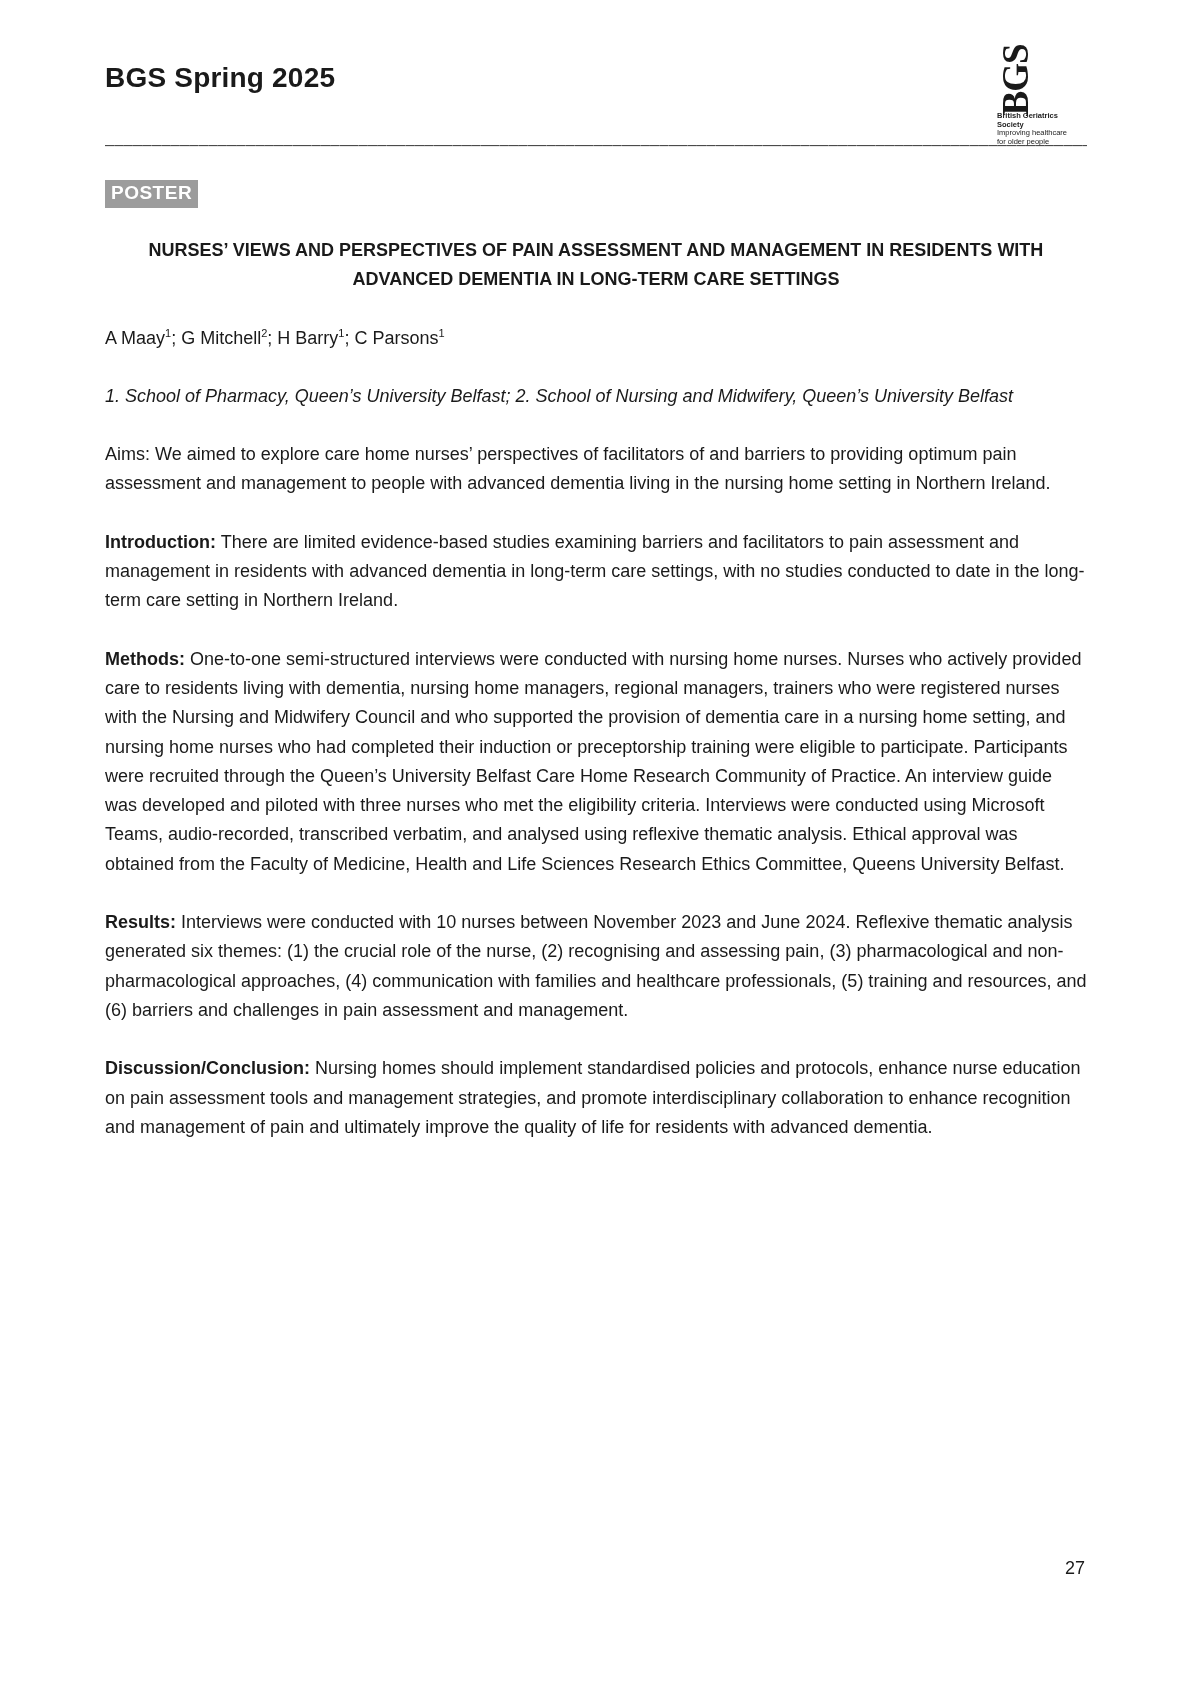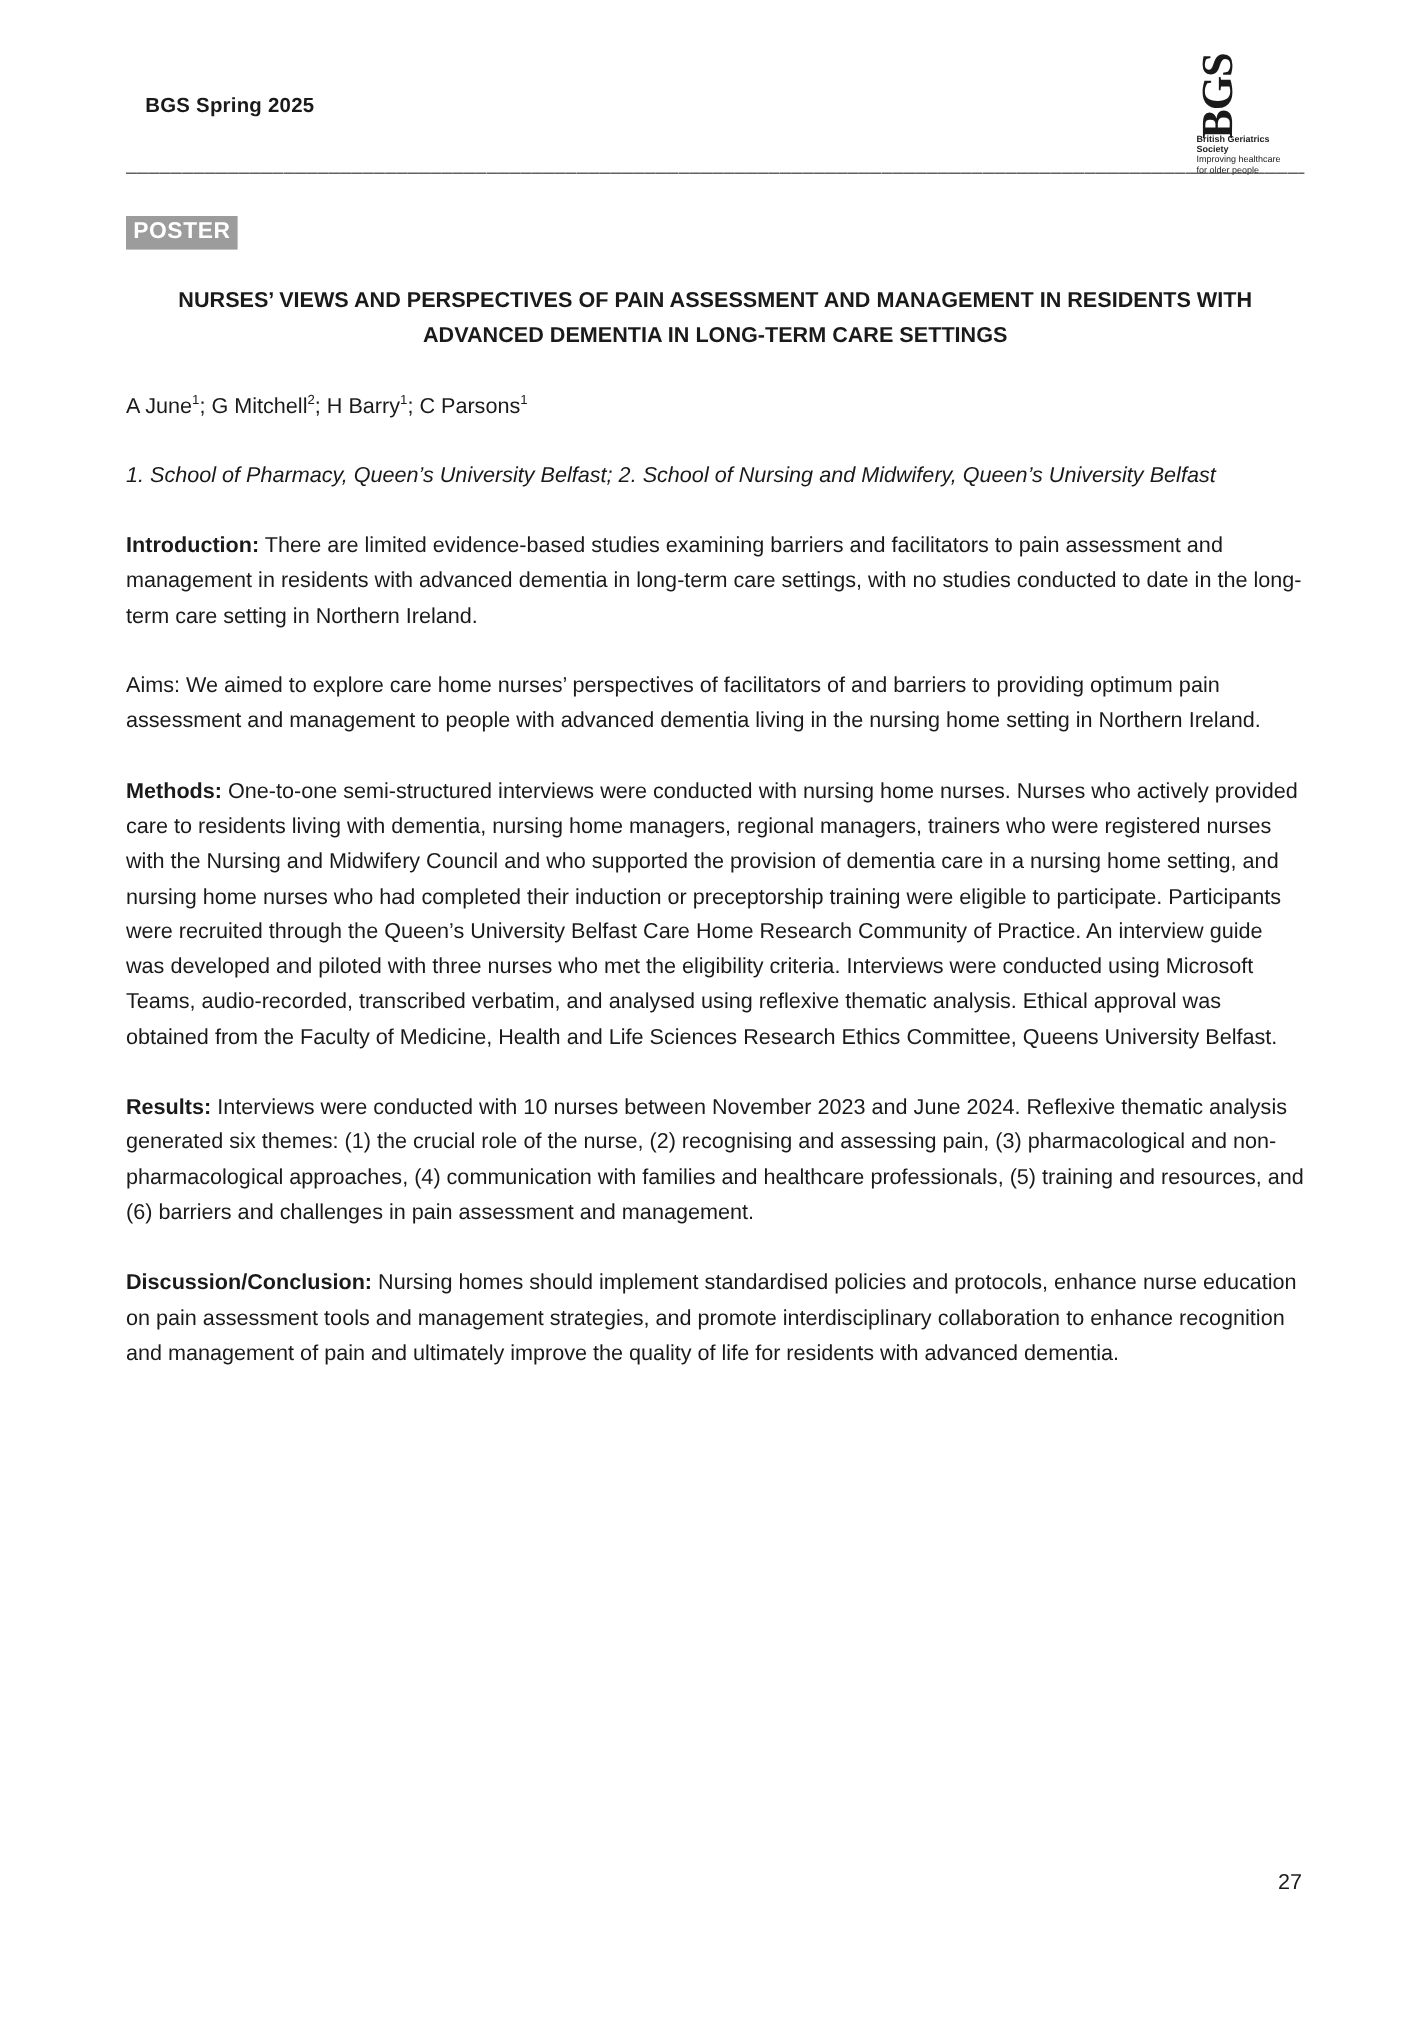--- a/index.html
+++ b/index.html
@@ -13,21 +13,21 @@
     position:relative;
     width:1190px;height:1684px;
     background:#ffffff;
     color:var(--text-color);
     font-family:"Liberation Sans",sans-serif;
     overflow:hidden;
   }
   
   .doc-header-title{
     position:absolute;left:105px;top:62px;
-    margin:16px;font-size:17px;font-weight:700;letter-spacing:0.2px;
+    margin:0;font-size:28px;font-weight:700;letter-spacing:0.2px;
   }
   .logo{position:absolute;left:993px;top:48px;width:78px;}
   .logo-mark-wrap{width:36px;height:64px;position:relative;margin-left:4px;}
   .logo-mark{
     position:absolute;left:50%;top:50%;
     transform:translate(-50%,-50%) rotate(-90deg);
     font-family:"Liberation Serif",serif;
     font-size:37px;font-weight:600;letter-spacing:-1px;
     white-space:nowrap;
   }
@@ -77,25 +77,25 @@
       <div class="t3">for older people</div>
     </div>
   </div>
 
   <div class="divider">______________________________________________________________________________________________________________</div>
 
   <div class="badge">POSTER</div>
 
   <main class="content">
     <h2 class="abstract-title">NURSES’ VIEWS AND PERSPECTIVES OF PAIN ASSESSMENT AND MANAGEMENT IN RESIDENTS WITH ADVANCED DEMENTIA IN LONG-TERM CARE SETTINGS</h2>
-    <p class="authors"><span>A June</span><sup>1</sup><span>; </span><span>G Mitchell</span><sup>2</sup><span>; </span><span>H Barry</span><sup>1</sup><span>; </span><span>C Parsons</span><sup>1</sup></p>
+    <p class="authors"><span>A Maay</span><sup>1</sup><span>; </span><span>G Mitchell</span><sup>2</sup><span>; </span><span>H Barry</span><sup>1</sup><span>; </span><span>C Parsons</span><sup>1</sup></p>
     <p class="affiliation">1. School of Pharmacy, Queen’s University Belfast; 2. School of Nursing and Midwifery, Queen’s University Belfast</p>
     <div>
+        <p class="para"><span class="plabel">Aims:</span><span> We aimed to explore care home nurses’ perspectives of facilitators of and barriers to providing optimum pain assessment and management to people with advanced dementia living in the nursing home setting in Northern Ireland.</span></p>
         <p class="para"><span class="plabel bold">Introduction:</span><span> There are limited evidence-based studies examining barriers and facilitators to pain assessment and management in residents with advanced dementia in long-term care settings, with no studies conducted to date in the long-term care setting in Northern Ireland.</span></p>
-        <p class="para"><span class="plabel">Aims:</span><span> We aimed to explore care home nurses’ perspectives of facilitators of and barriers to providing optimum pain assessment and management to people with advanced dementia living in the nursing home setting in Northern Ireland.</span></p>
         <p class="para"><span class="plabel bold">Methods:</span><span> One-to-one semi-structured interviews were conducted with nursing home nurses. Nurses who actively provided care to residents living with dementia, nursing home managers, regional managers, trainers who were registered nurses with the Nursing and Midwifery Council and who supported the provision of dementia care in a nursing home setting, and nursing home nurses who had completed their induction or preceptorship training were eligible to participate. Participants were recruited through the Queen’s University Belfast Care Home Research Community of Practice. An interview guide was developed and piloted with three nurses who met the eligibility criteria. Interviews were conducted using Microsoft Teams, audio-recorded, transcribed verbatim, and analysed using reflexive thematic analysis. Ethical approval was obtained from the Faculty of Medicine, Health and Life Sciences Research Ethics Committee, Queens University Belfast.</span></p>
         <p class="para"><span class="plabel bold">Results:</span><span> Interviews were conducted with 10 nurses between November 2023 and June 2024. Reflexive thematic analysis generated six themes: (1) the crucial role of the nurse, (2) recognising and assessing pain, (3) pharmacological and non-pharmacological approaches, (4) communication with families and healthcare professionals, (5) training and resources, and (6) barriers and challenges in pain assessment and management.</span></p>
         <p class="para"><span class="plabel bold">Discussion/Conclusion:</span><span> Nursing homes should implement standardised policies and protocols, enhance nurse education on pain assessment tools and management strategies, and promote interdisciplinary collaboration to enhance recognition and management of pain and ultimately improve the quality of life for residents with advanced dementia.</span></p>
       </div>
   </main>
 
   <div class="page-number">27</div>
 
 </div>
 

